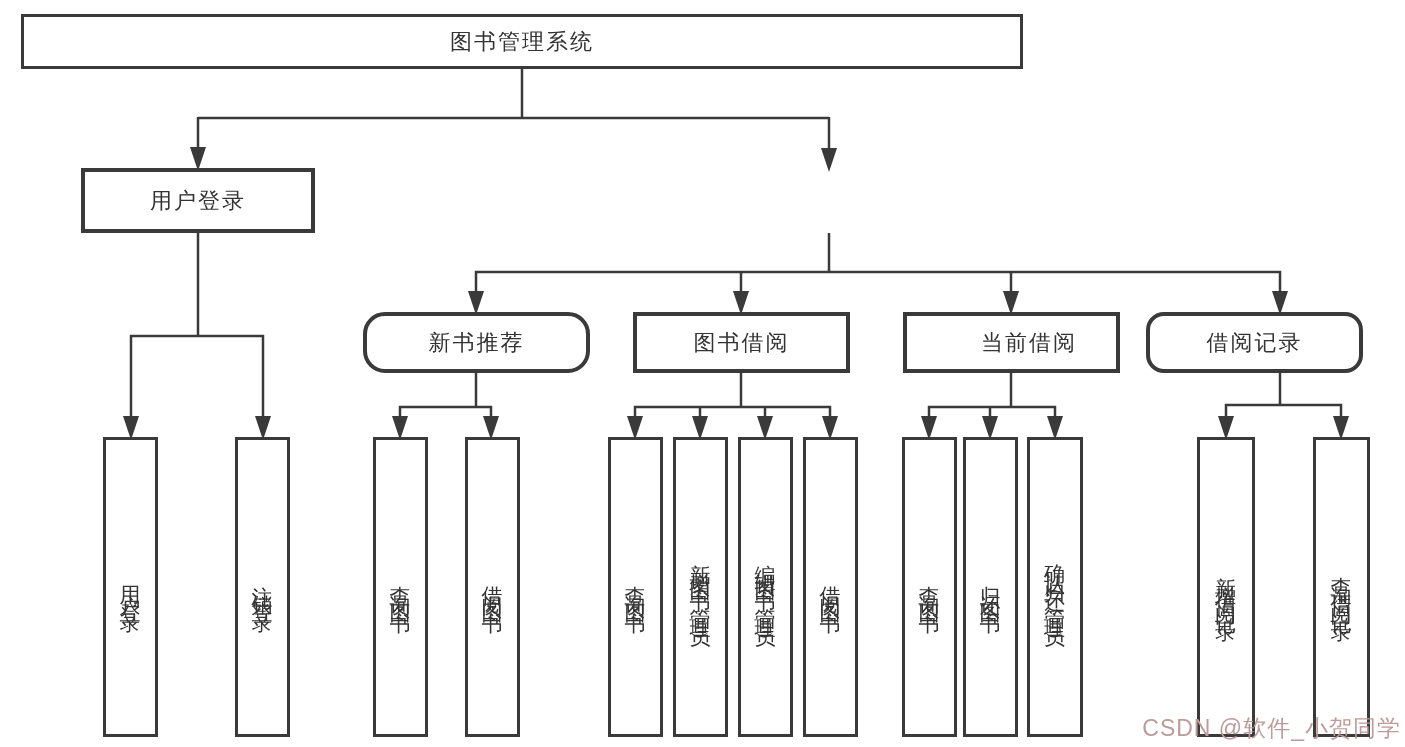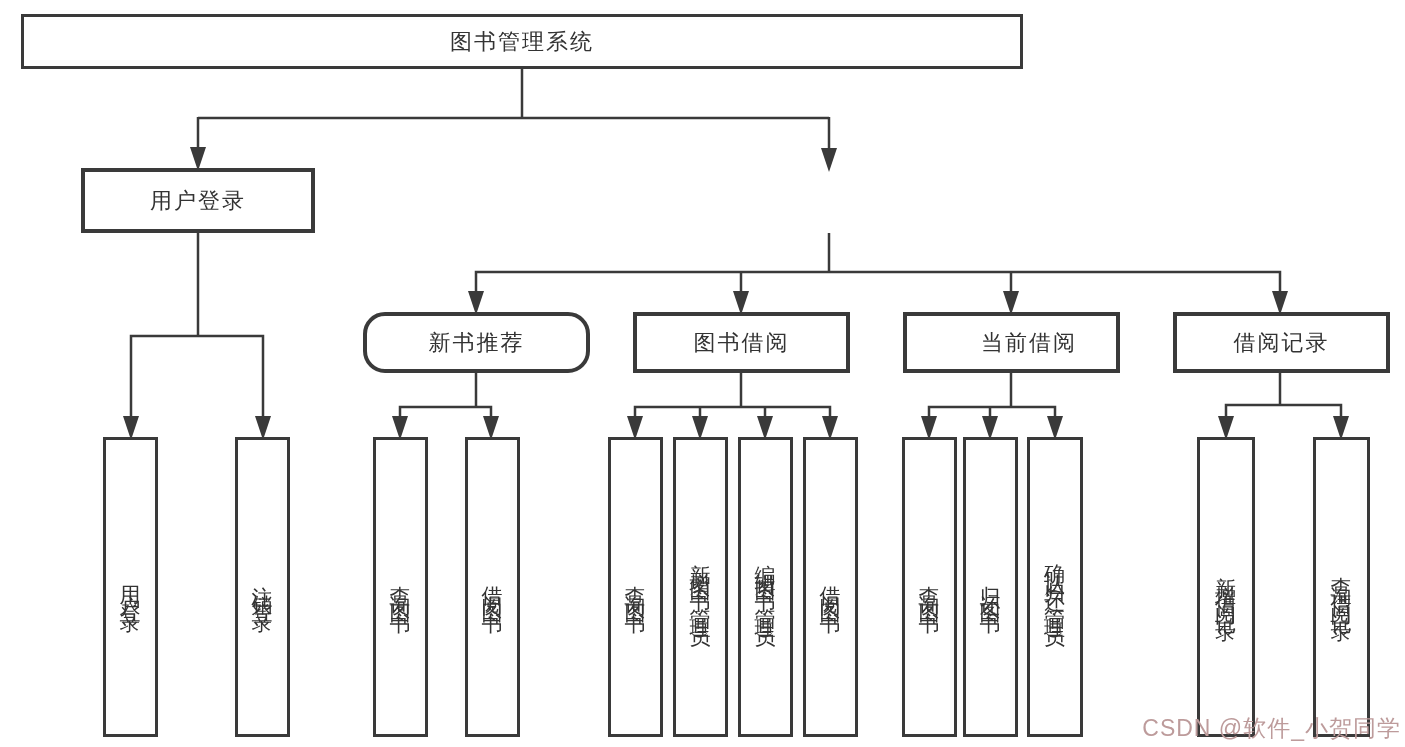--- a/index.html
+++ b/index.html
@@ -136,21 +136,21 @@
 
   <div class="node lvl3" style="left:363px; top:312px; width:227px; height:61px;border-radius:22px;">
     <span>新书推荐</span>
   </div>
   <div class="node lvl3" style="left:633px; top:312px; width:217px; height:61px;">
     <span>图书借阅</span>
   </div>
   <div class="node lvl3" style="left:903px; top:312px; width:217px; height:61px;padding-left:35px;">
     <span>当前借阅</span>
   </div>
-  <div class="node lvl3" style="left:1173px; top:312px; width:217px; height:61px;">
+  <div class="node lvl3" style="left:1146px; top:312px; width:217px; height:61px;border-radius:18px;">
     <span>借阅记录</span>
   </div>
 
   <div class="leaf" style="left:103px;">
     <span>用户登录</span>
   </div>
   <div class="leaf" style="left:235px;">
     <span>注销登录</span>
   </div>
 

